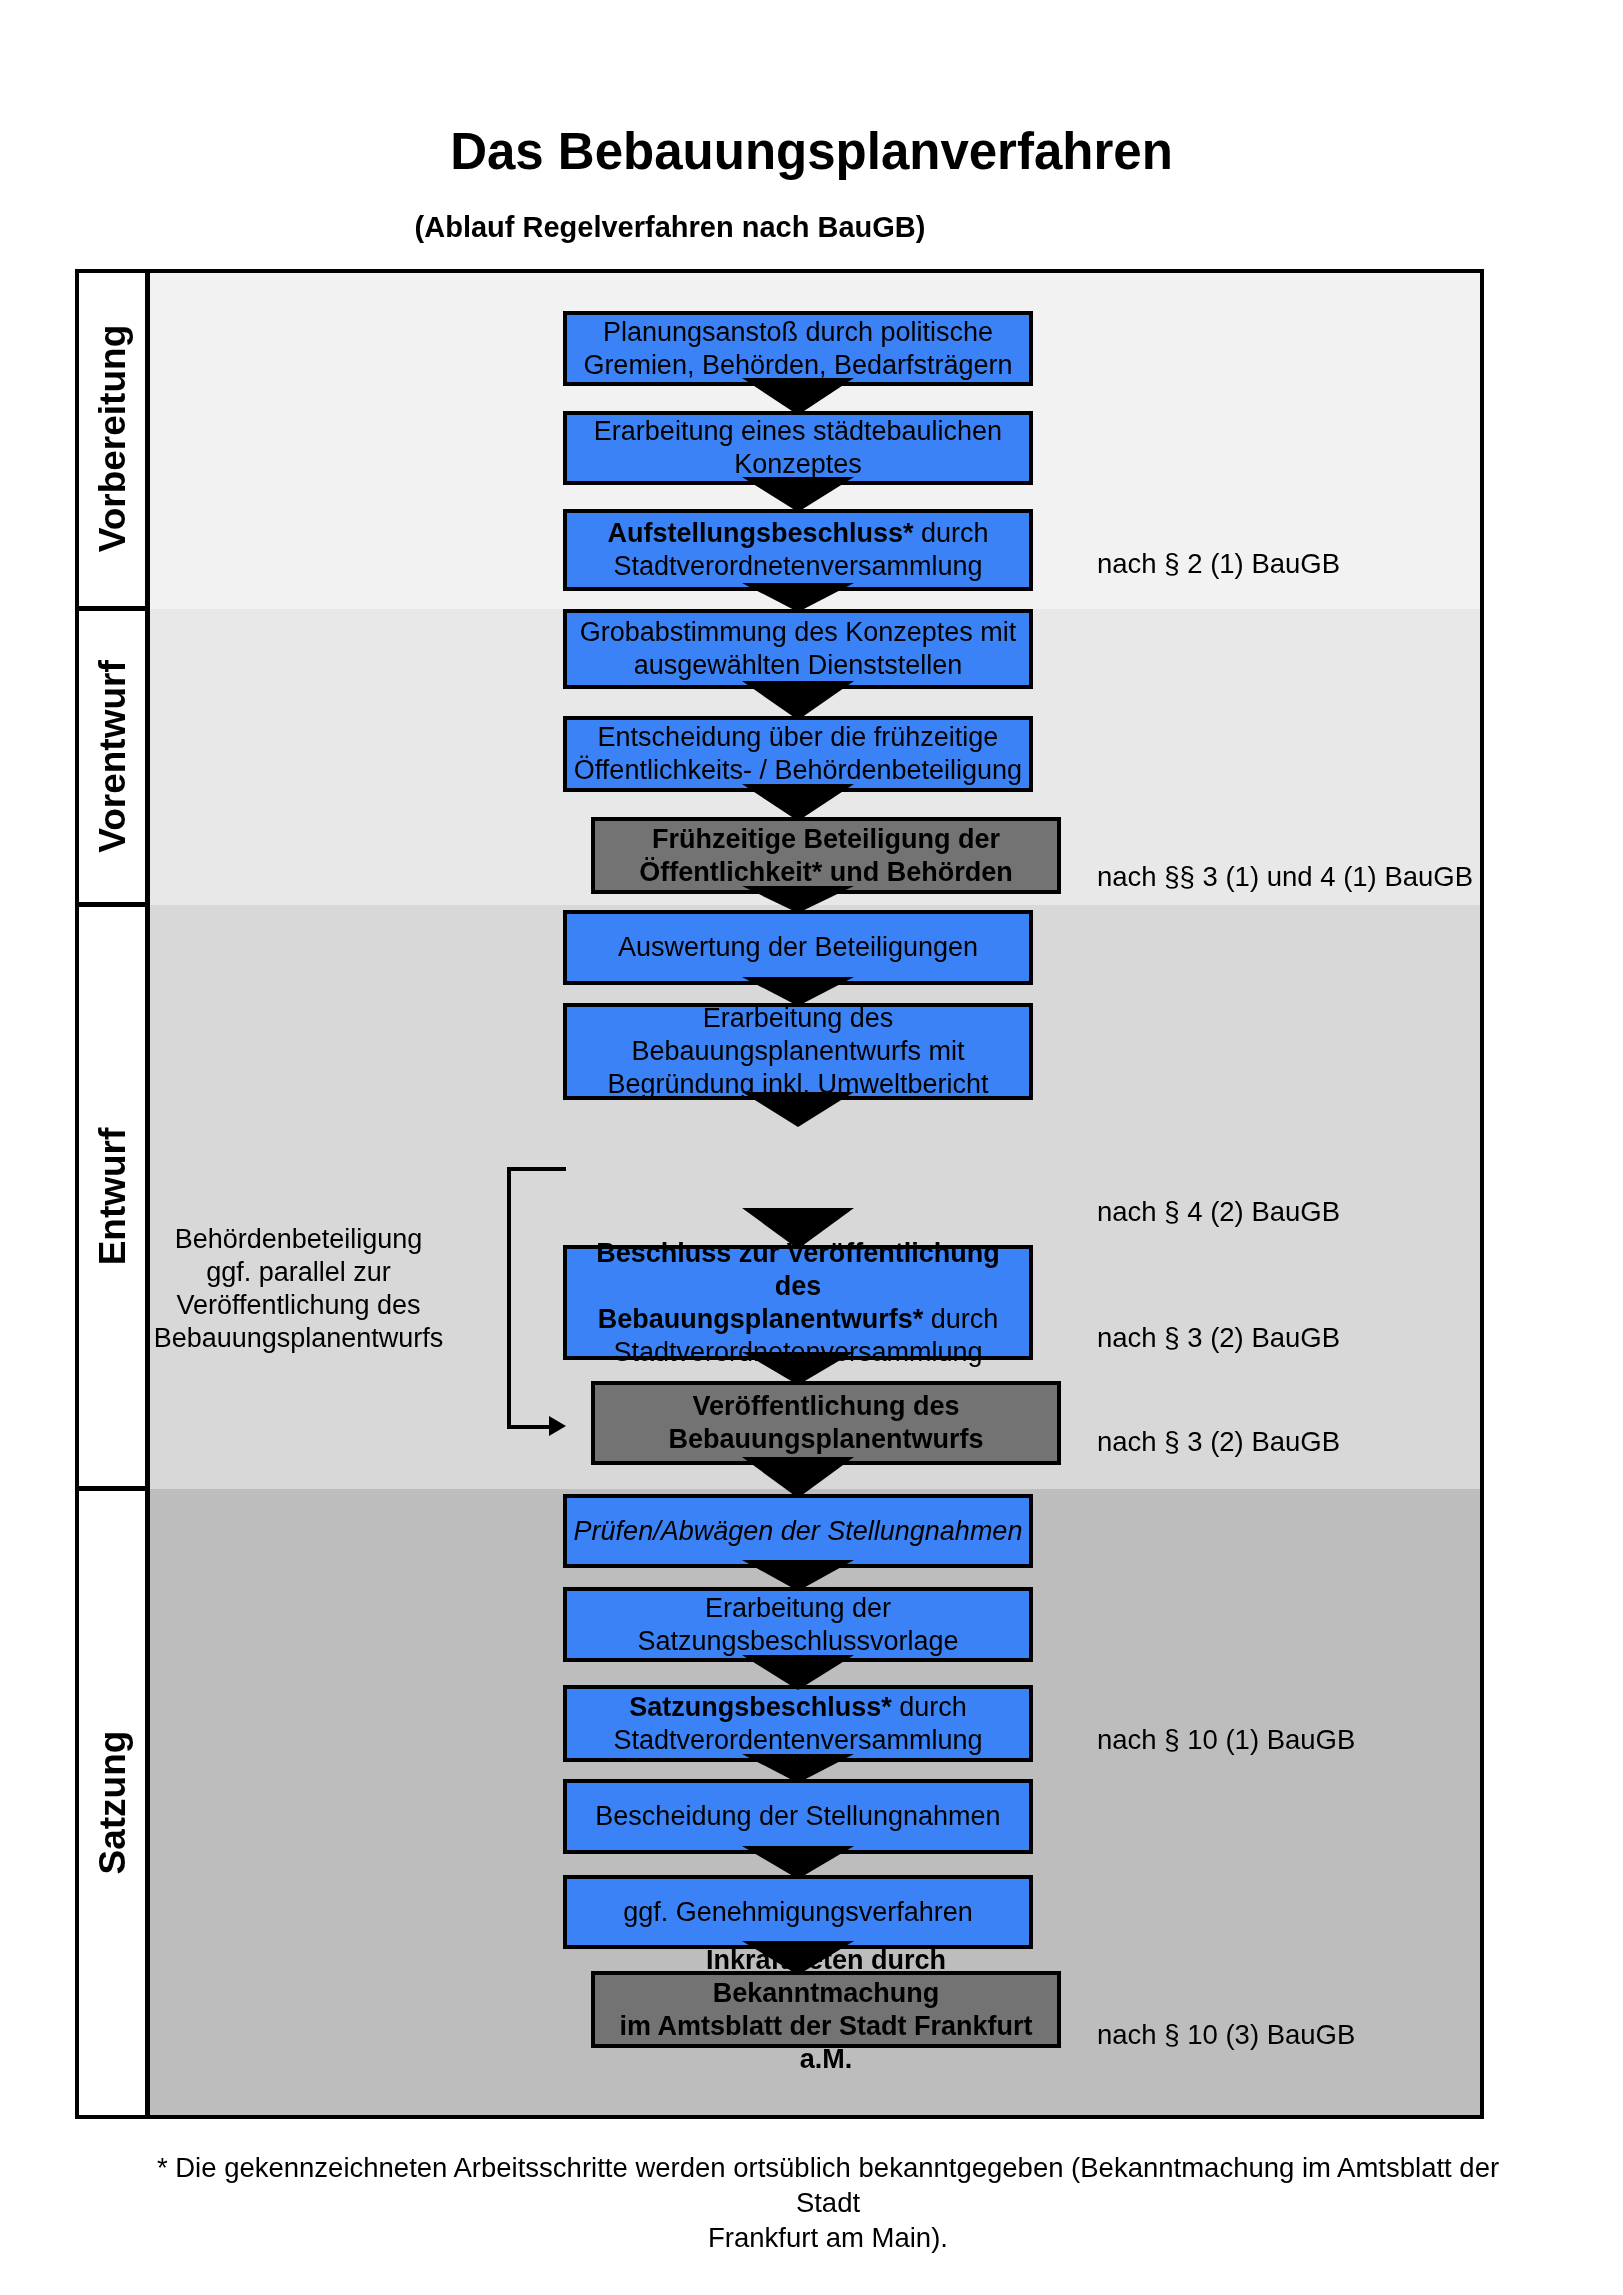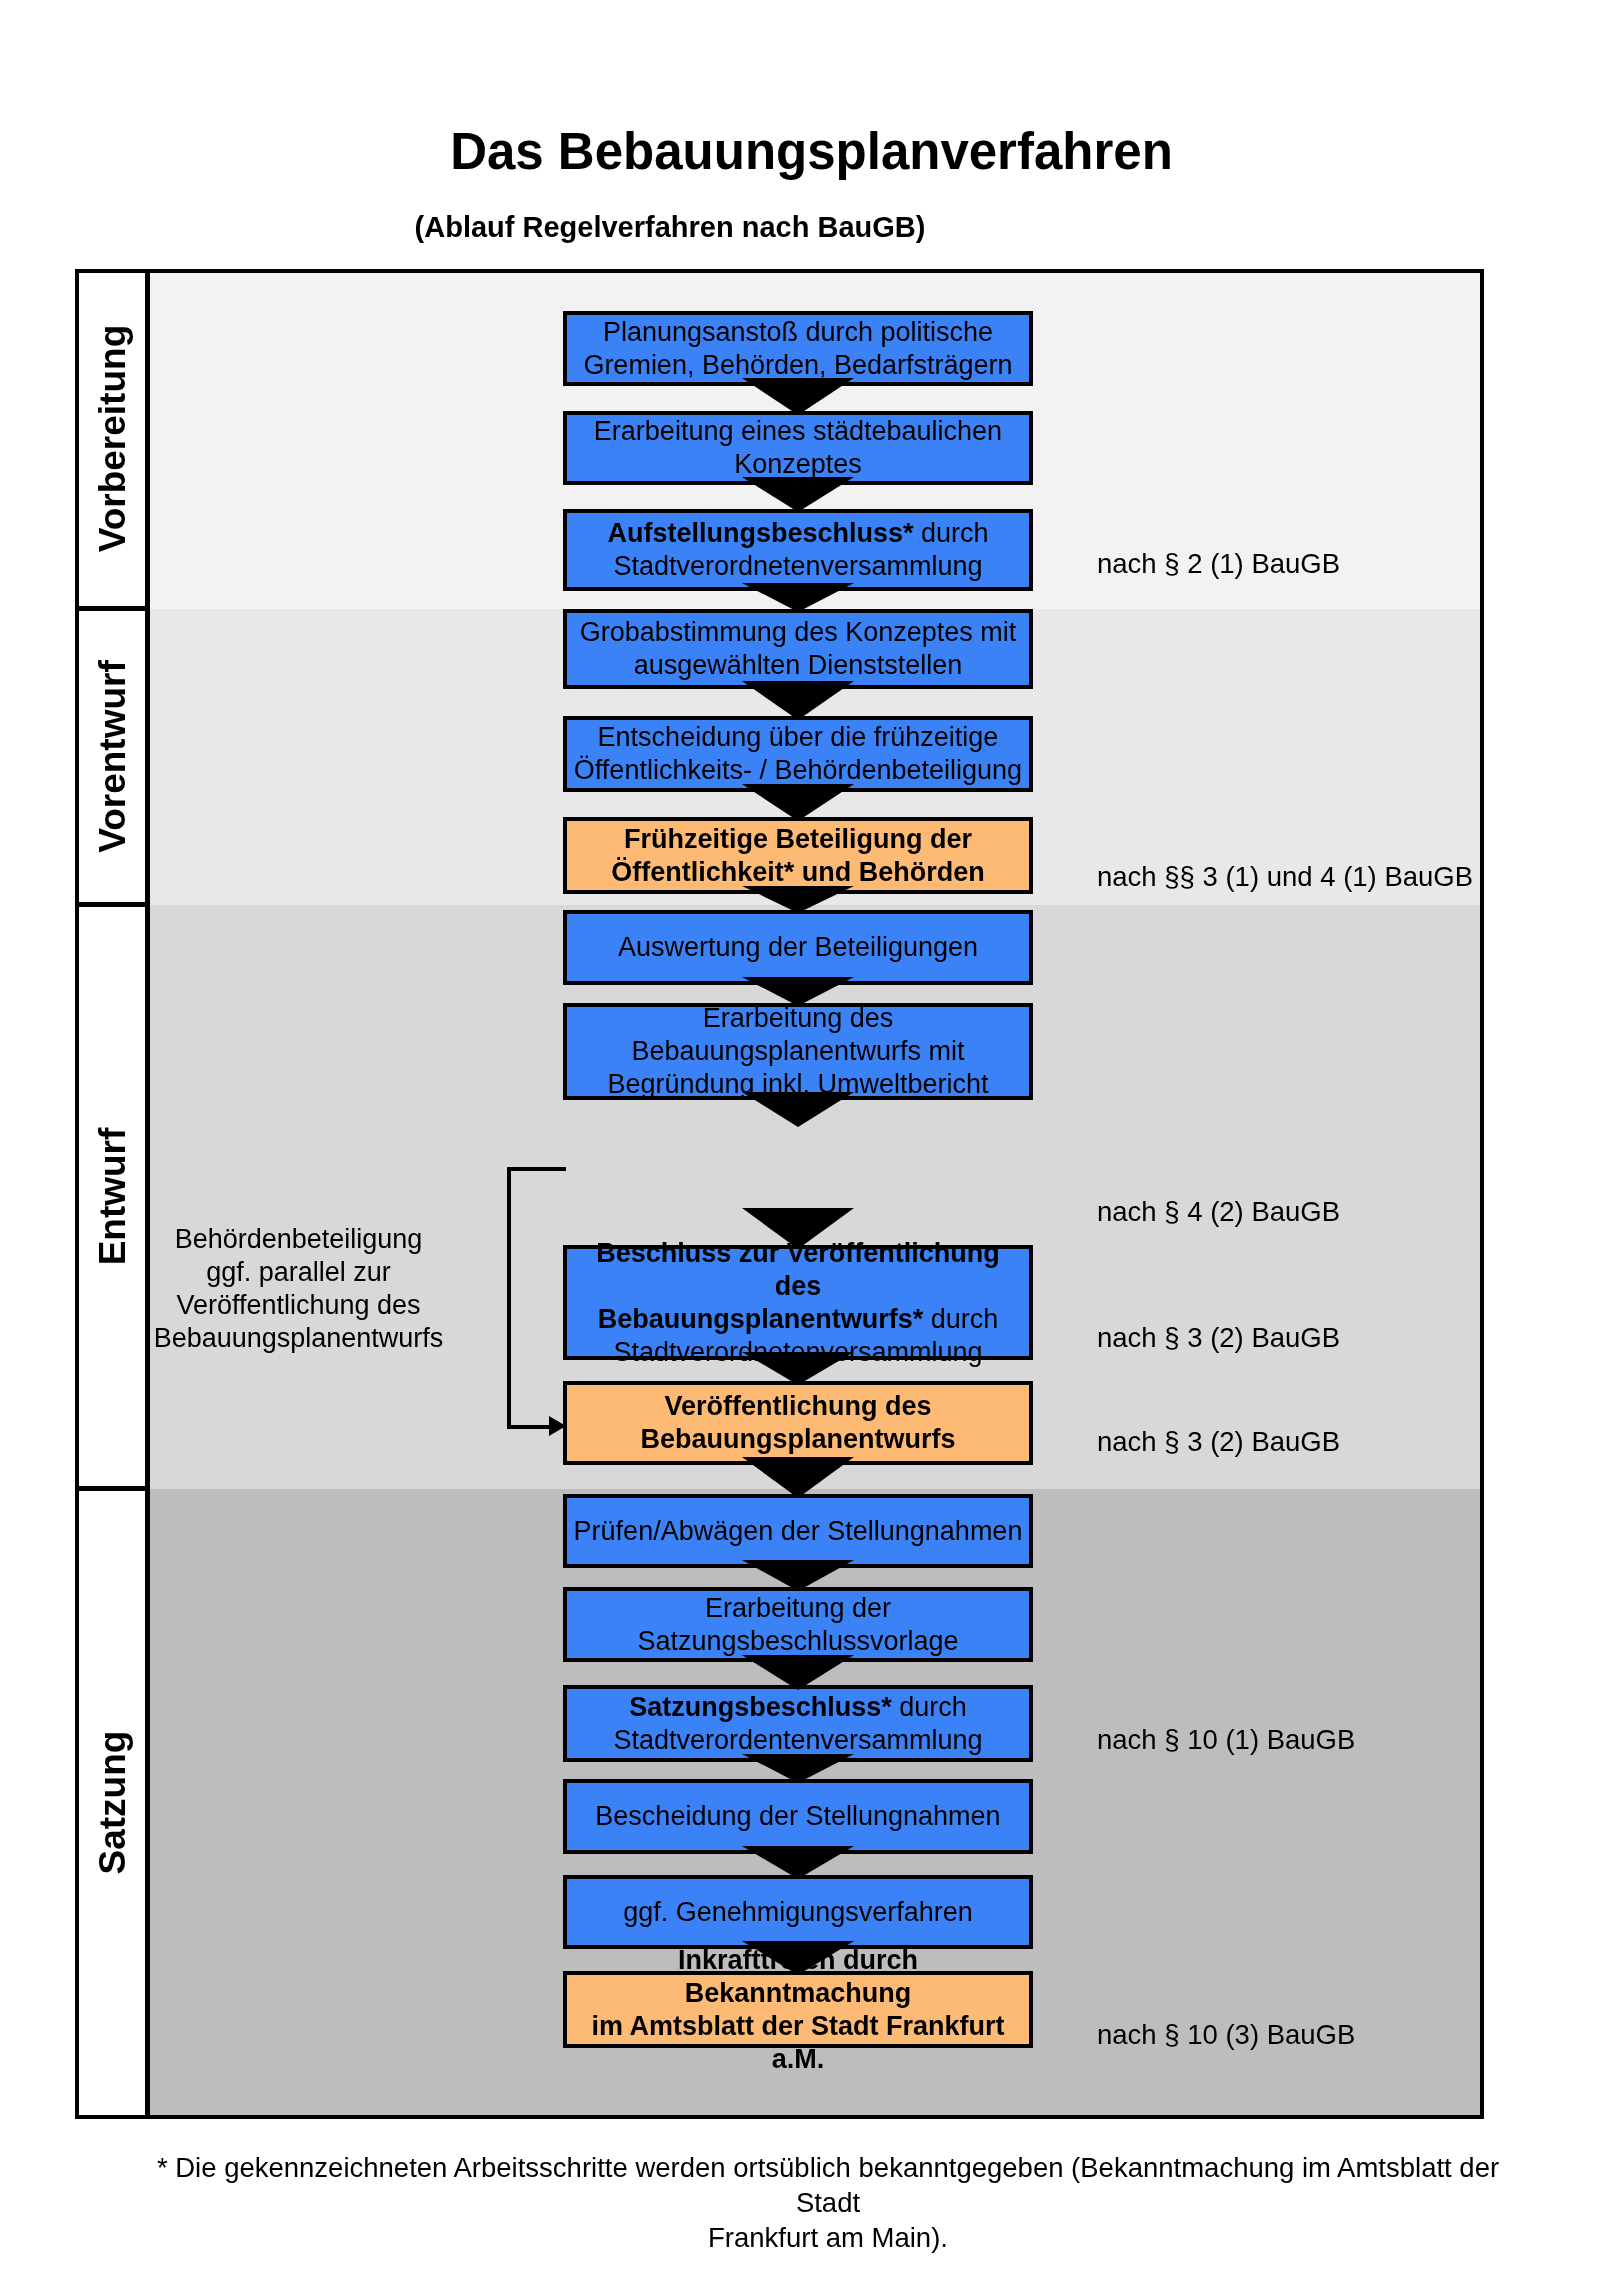--- a/index.html
+++ b/index.html
@@ -17,21 +17,21 @@
   .band3{top:905px;height:585px;background:#d8d8d8;}
   .band4{top:1489px;height:628px;background:#bdbdbd;}
   
   .frame{left:75px;top:269px;width:1409px;height:1850px;border:4.6px solid #000;box-sizing:border-box;background:transparent;z-index:2;}
   .vline{left:145px;top:269px;width:4.6px;height:1850px;background:#000;z-index:2;}
   .hdiv{left:75px;width:75px;height:4.6px;background:#000;z-index:3;}
   
   .phase{width:367px;height:39px;line-height:39px;text-align:center;font-size:37px;font-weight:bold;transform:rotate(-90deg);z-index:3;}
   
   .flow-box{left:563px;width:470px;border:4.6px solid #000;box-sizing:border-box;background:#3b82f6;display:flex;align-items:center;justify-content:center;text-align:center;font-size:27px;line-height:33px;z-index:4;padding:0 5.2px;}
-  .flow-box.hl{background:#fdba74;font-weight:bold;}
+  .flow-box.hl{background:#737373;font-weight:bold;margin-left:28px;}
   
   .arrow{width:0;height:0;border-left:56px solid transparent;border-right:56px solid transparent;z-index:5;left:742px;}
   
   .note{left:1097px;width:419px;font-size:27.5px;z-index:4;text-align:left;}
   
   .side-note{left:115px;top:1223px;width:367px;text-align:center;font-size:27px;line-height:33px;z-index:4;}
   .bracket-v{left:507px;top:1167px;width:3.9px;height:262px;background:#000;z-index:4;}
   .bracket-h{height:3.9px;background:#000;z-index:4;}
   .bracket-arrowhead{left:549px;top:1416px;width:0;height:0;border-top:10.5px solid transparent;border-bottom:10.5px solid transparent;border-left:17px solid #000;z-index:4;}
   
@@ -95,21 +95,21 @@
     </div>
   <div class="abs flow-box" style="top:1245px;height:115px;">
       <span class="pre"><b>Beschluss zur Veröffentlichung des
 Bebauungsplanentwurfs*</b><span> durch
 Stadtverordnetenversammlung</span></span>
     </div>
   <div class="abs flow-box hl" style="top:1381px;height:84px;">
       <span class="pre"><b>Veröffentlichung des
 Bebauungsplanentwurfs</b><span></span></span>
     </div>
-  <div class="abs flow-box" style="top:1494px;height:74px;">
+  <div class="abs flow-box" style="top:1494px;height:74px;font-style:italic;">
       <span class="pre"><b></b><span>Prüfen/Abwägen der Stellungnahmen</span></span>
     </div>
   <div class="abs flow-box" style="top:1587px;height:75px;">
       <span class="pre"><b></b><span>Erarbeitung der
 Satzungsbeschlussvorlage</span></span>
     </div>
   <div class="abs flow-box" style="top:1685px;height:77px;">
       <span class="pre"><b>Satzungsbeschluss*</b><span> durch
 Stadtverordentenversammlung</span></span>
     </div>

